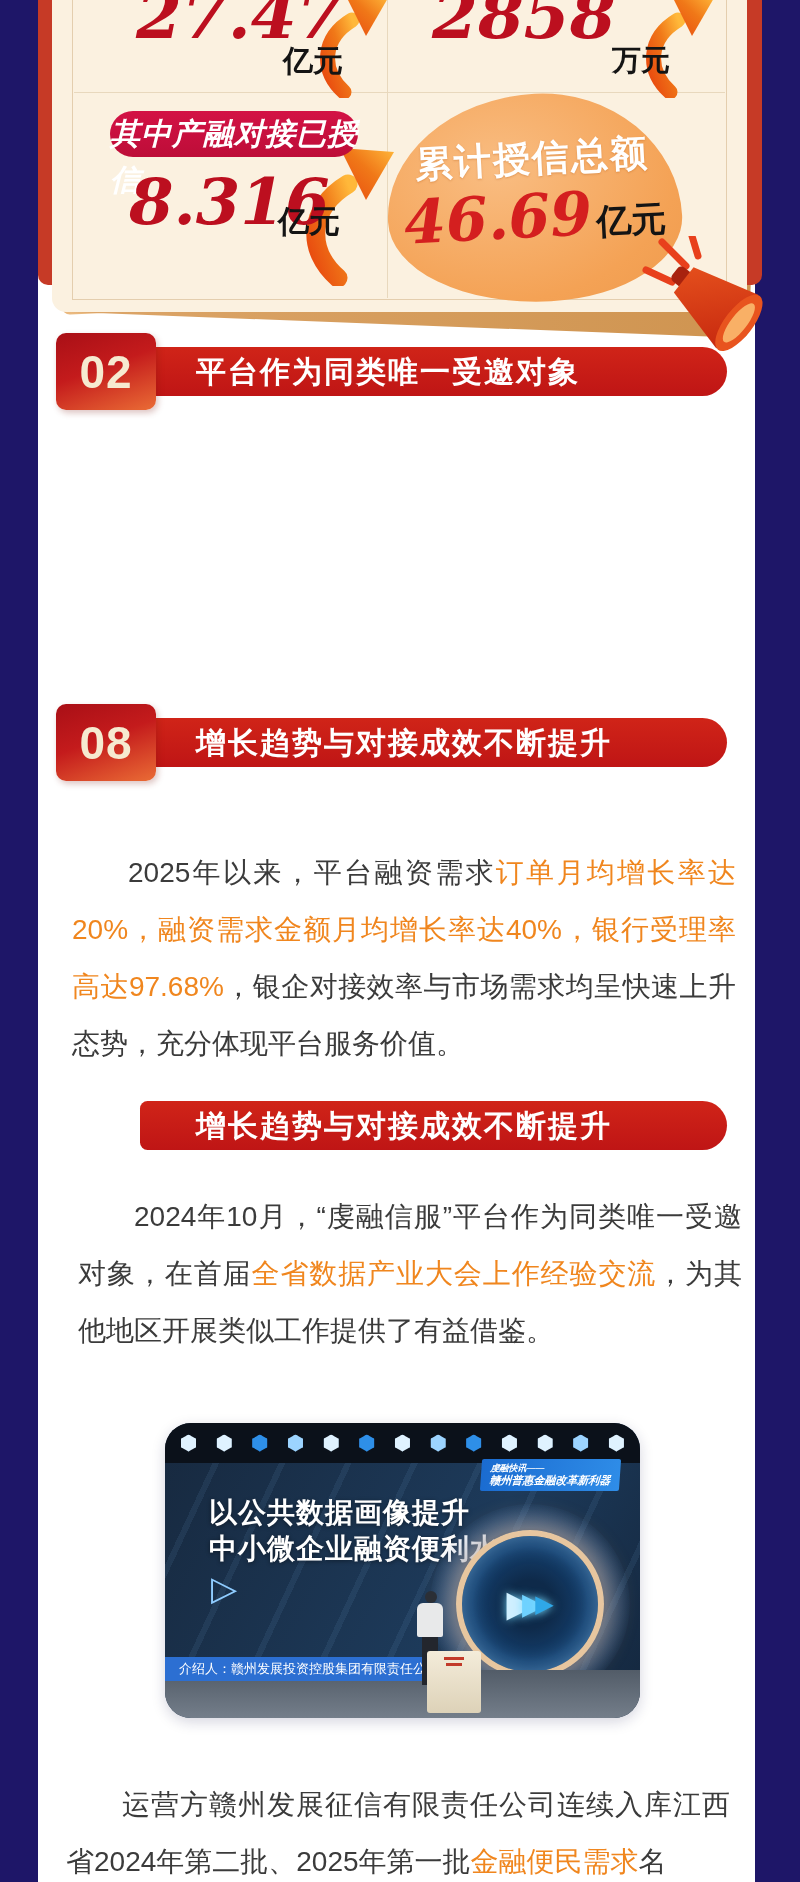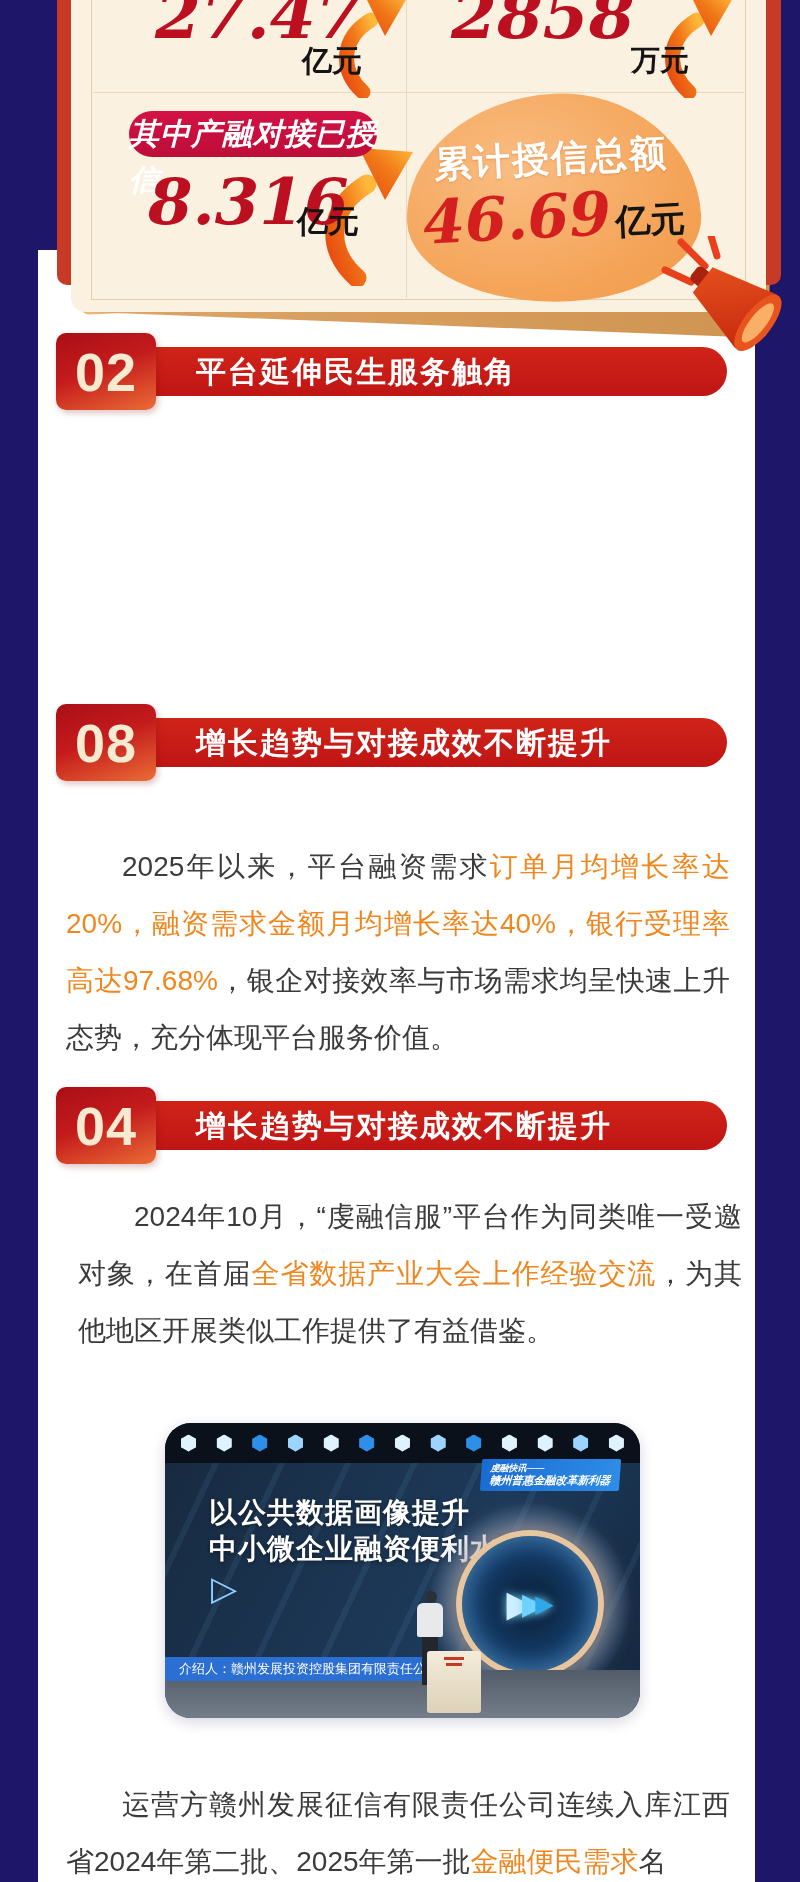--- a/index.html
+++ b/index.html
@@ -3,21 +3,21 @@
 <meta charset="utf-8">
 <style>
   html,body{margin:0;padding:0;}
   body{font-family:"Liberation Sans","DejaVu Sans",sans-serif;background:#1e1668;}
   .page{position:relative;width:800px;height:1882px;margin:0 auto;background:#ffffff;overflow:hidden;}
   .bg-top{position:absolute;left:0;top:0;width:800px;height:250px;background:#1e1668;}
   .bg-left{position:absolute;left:0;top:0;width:38px;height:1882px;background:#1e1668;}
   .bg-right{position:absolute;right:0;top:0;width:45px;height:1882px;background:#1e1668;}
 
   
-  .hero{position:absolute;left:38px;top:0;width:724px;height:360px;z-index:3;margin-left:19px;}
+  .hero{position:absolute;left:38px;top:0;width:724px;height:360px;z-index:3;}
   .back-tan1{position:absolute;left:18px;right:20px;top:30px;height:270px;background:linear-gradient(90deg,#eab97f,#d09a58);border-radius:8px;transform:rotate(-2.5deg);z-index:0;}
   .back-tan2{position:absolute;left:30px;right:8px;top:60px;height:265px;background:linear-gradient(90deg,#dca568,#cf9450);border-radius:8px;transform:rotate(2.2deg);z-index:0;}
   .back-red{position:absolute;left:0;right:0;top:0;height:285px;background:#c63a26;border-radius:0 0 10px 10px;z-index:1;}
   .front-card{position:absolute;left:14px;top:0;width:695px;height:312px;background:#fbf1e0;border-radius:0 0 14px 14px;overflow:hidden;z-index:2;}
   .inner-frame{position:absolute;left:20px;right:20px;top:-10px;bottom:12px;border:1px solid rgba(195,155,100,.4);pointer-events:none;}
   .vdiv{position:absolute;left:335px;top:0;bottom:14px;width:1px;background:#e8d8bd;}
   .hdiv{position:absolute;left:22px;right:22px;top:92px;height:1px;background:#e8d8bd;}
   .stat-num{position:absolute;font-family:"DejaVu Serif","Liberation Serif",serif;font-style:italic;font-weight:700;color:#bc0f1f;line-height:1;z-index:2;}
   .stat-unit{position:absolute;font-weight:700;color:#141414;line-height:1;z-index:2;}
   .n1{left:84px;top:-18px;font-size:66px;}
@@ -33,21 +33,21 @@
   .blob{position:absolute;left:335px;top:94px;width:294px;height:208px;background:radial-gradient(ellipse at 38% 35%,#f9bd82,#f4a255 70%,#ef9b4d);border-radius:52% 48% 46% 54% / 58% 62% 38% 42%;transform:rotate(-3deg);z-index:2;text-align:center;}
   .blob-label{margin-top:40px;font-size:37px;font-weight:700;color:#ffffff;letter-spacing:2px;text-shadow:0 1px 2px rgba(180,90,20,.35);}
   .blob-row{display:flex;align-items:baseline;justify-content:center;gap:4px;margin-top:2px;}
   .blob-num{font-family:"DejaVu Serif","Liberation Serif",serif;font-style:italic;font-weight:700;font-size:60px;color:#d41f1f;line-height:1;}
   .blob-unit{font-size:35px;font-weight:700;color:#141414;}
   .megaphone{position:absolute;left:596px;top:236px;z-index:4;}
 
   
   .section{position:absolute;left:0;width:800px;height:80px;}
   .sec-banner{position:absolute;left:140px;top:14px;height:49px;width:587px;border-radius:8px 26px 26px 8px;background:linear-gradient(180deg,#d02418,#bf1515);color:#ffffff;font-size:30px;font-weight:700;line-height:49px;padding-left:56px;letter-spacing:2px;box-sizing:border-box;}
-  .sec-badge{position:absolute;left:56px;top:0;width:100px;height:77px;border-radius:10px;background:linear-gradient(160deg,#a90f16,#c41b1c 45%,#ea6c35);color:#f6ead0;font-size:54px;font-weight:700;display:flex;align-items:center;justify-content:center;letter-spacing:1px;box-shadow:2px 3px 6px rgba(120,20,10,.25);}
+  .sec-badge{position:absolute;left:56px;top:0;width:100px;height:77px;border-radius:10px;background:linear-gradient(160deg,#a90f16,#c41b1c 45%,#ea6c35);color:#f6ead0;font-size:46px;font-weight:700;display:flex;align-items:center;justify-content:center;letter-spacing:1px;box-shadow:2px 3px 6px rgba(120,20,10,.25);}
 
   
   .para{position:absolute;left:66px;width:664px;font-size:28px;line-height:57px;color:#3b3b3b;text-align:justify;text-indent:2em;}
   .para .hl{color:#f0861e;}
 
   
   .photo{position:absolute;left:165px;top:1423px;width:475px;height:295px;border-radius:26px;overflow:hidden;background:linear-gradient(120deg,#17293f,#1d3a5a 60%,#14273e);box-shadow:0 4px 14px rgba(20,20,80,.18);}
   .photo-beams{position:absolute;inset:0;background:repeating-linear-gradient(115deg,rgba(140,200,255,.08) 0 6px,transparent 6px 60px);}
   .truss{position:absolute;left:0;top:0;width:100%;height:40px;background:#0b111a;display:flex;justify-content:space-between;align-items:center;padding:0 16px;box-sizing:border-box;}
   .truss i{display:block;width:15px;height:17px;clip-path:polygon(50% 0,100% 25%,100% 75%,50% 100%,0 75%,0 25%);background:#dff2ff;box-shadow:0 0 10px 3px rgba(170,220,255,.8);}
@@ -147,33 +147,32 @@
       <g transform="rotate(38 80 70)">
         <rect x="28" y="58" width="18" height="18" rx="5" fill="#a8220e"></rect>
         <polygon points="40,52 108,34 108,102 40,84" fill="url(#megaGrad)"></polygon>
         <ellipse cx="110" cy="68" rx="14" ry="34" fill="#e8541e"></ellipse>
         <ellipse cx="110" cy="68" rx="8" ry="24" fill="#f9b066"></ellipse>
       </g>
     </svg>
   </div>
 
   <div class="section" style="top:333px">
-    <div class="sec-banner">平台延伸民生服务触角</div>
+    <div class="sec-banner">平台作为同类唯一受邀对象</div>
     <div class="sec-badge">02</div>
   </div>
 
   <div class="section" style="top:704px">
     <div class="sec-banner">增长趋势与对接成效不断提升</div>
     <div class="sec-badge">08</div>
   </div>
-  <p class="para" style="top:838px;margin:0"><span>2025年以来，平台融资需求</span><span class="hl">订单月均增长率达20%，融资需求金额月均增长率达40%，银行受理率高达97.68%</span><span>，银企对接效率与市场需求均呈快速上升态势，充分体现平台服务价值。</span></p>
+  <p class="para" style="top:838px;margin:6px"><span>2025年以来，平台融资需求</span><span class="hl">订单月均增长率达20%，融资需求金额月均增长率达40%，银行受理率高达97.68%</span><span>，银企对接效率与市场需求均呈快速上升态势，充分体现平台服务价值。</span></p>
 
   <div class="section" style="top:1087px">
     <div class="sec-banner">增长趋势与对接成效不断提升</div>
-    <div class="sec-badge">04</div>
   </div>
   <p class="para" style="top:1176px;margin:12px"><span>2024年10月，“虔融信服”平台作为同类唯一受邀对象，在首届</span><span class="hl">全省数据产业大会上作经验交流</span><span>，为其他地区开展类似工作提供了有益借鉴。</span></p>
 
   <div class="photo">
     <div class="photo-beams"></div>
     <div class="truss">
       <i></i>
         <i></i>
         <i></i>
         <i></i>

